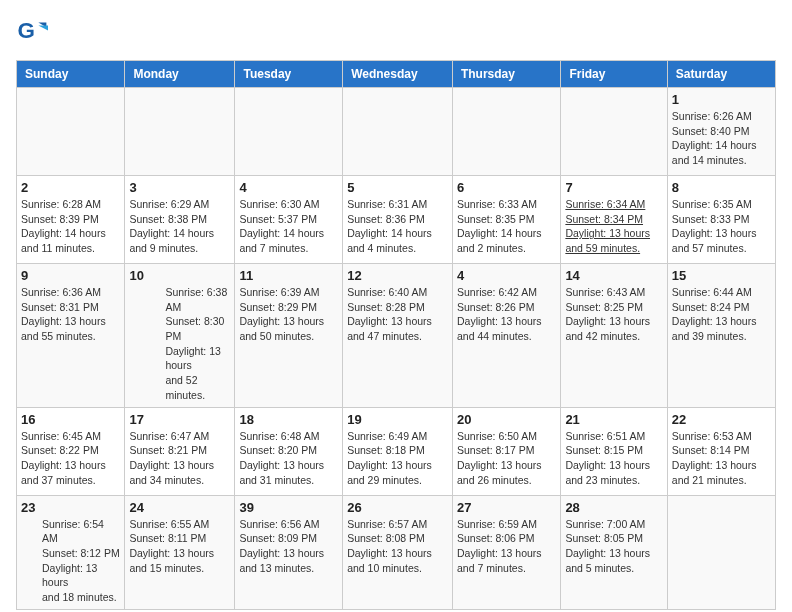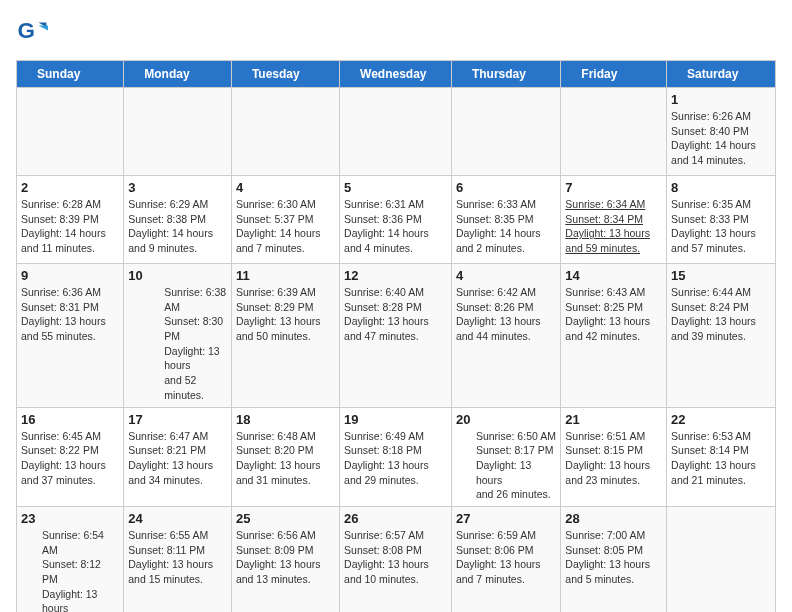--- a/index.html
+++ b/index.html
@@ -47,21 +47,21 @@
       color: #555;
     }
     table {
       width: 100%;
       border-collapse: collapse;
       font-size: 11px;
     }
     thead tr th {
       background-color: #2874c8;
       color: #fff;
-      padding: 6px 20px;
+      padding: 6px 8px;
       text-align: left;
       font-size: 12px;
       font-weight: bold;
       border: 1px solid #ccc;
     }
     tbody tr td {
       border: 1px solid #ccc;
       vertical-align: top;
       padding: 4px;
       height: 88px;
@@ -264,21 +264,21 @@
         </td>
         <td>
           <span class="day-number">19</span>
           <div class="day-info" style="white-space: pre-line;">Sunrise: 6:49 AM
 Sunset: 8:18 PM
 Daylight: 13 hours
 and 29 minutes.</div>
         </td>
         <td>
           <span class="day-number">20</span>
-          <div class="day-info" style="white-space: pre-line; margin-left: 20px;">Sunrise: 6:50 AM
+          <div class="day-info" style="white-space: pre-line;">Sunrise: 6:50 AM
 Sunset: 8:17 PM
 Daylight: 13 hours
 and 26 minutes.</div>
         </td>
         <td>
           <span class="day-number">21</span>
           <div class="day-info" style="white-space: pre-line;">Sunrise: 6:51 AM
 Sunset: 8:15 PM
 Daylight: 13 hours
 and 23 minutes.</div>
@@ -300,21 +300,21 @@
 and 18 minutes.</div>
         </td>
         <td>
           <span class="day-number">24</span>
           <div class="day-info" style="white-space: pre-line;">Sunrise: 6:55 AM
 Sunset: 8:11 PM
 Daylight: 13 hours
 and 15 minutes.</div>
         </td>
         <td>
-          <span class="day-number">25</span>
+          <span class="day-number">39</span>
           <div class="day-info" style="white-space: pre-line;">Sunrise: 6:56 AM
 Sunset: 8:09 PM
 Daylight: 13 hours
 and 13 minutes.</div>
         </td>
         <td>
           <span class="day-number">26</span>
           <div class="day-info" style="white-space: pre-line;">Sunrise: 6:57 AM
 Sunset: 8:08 PM
 Daylight: 13 hours

